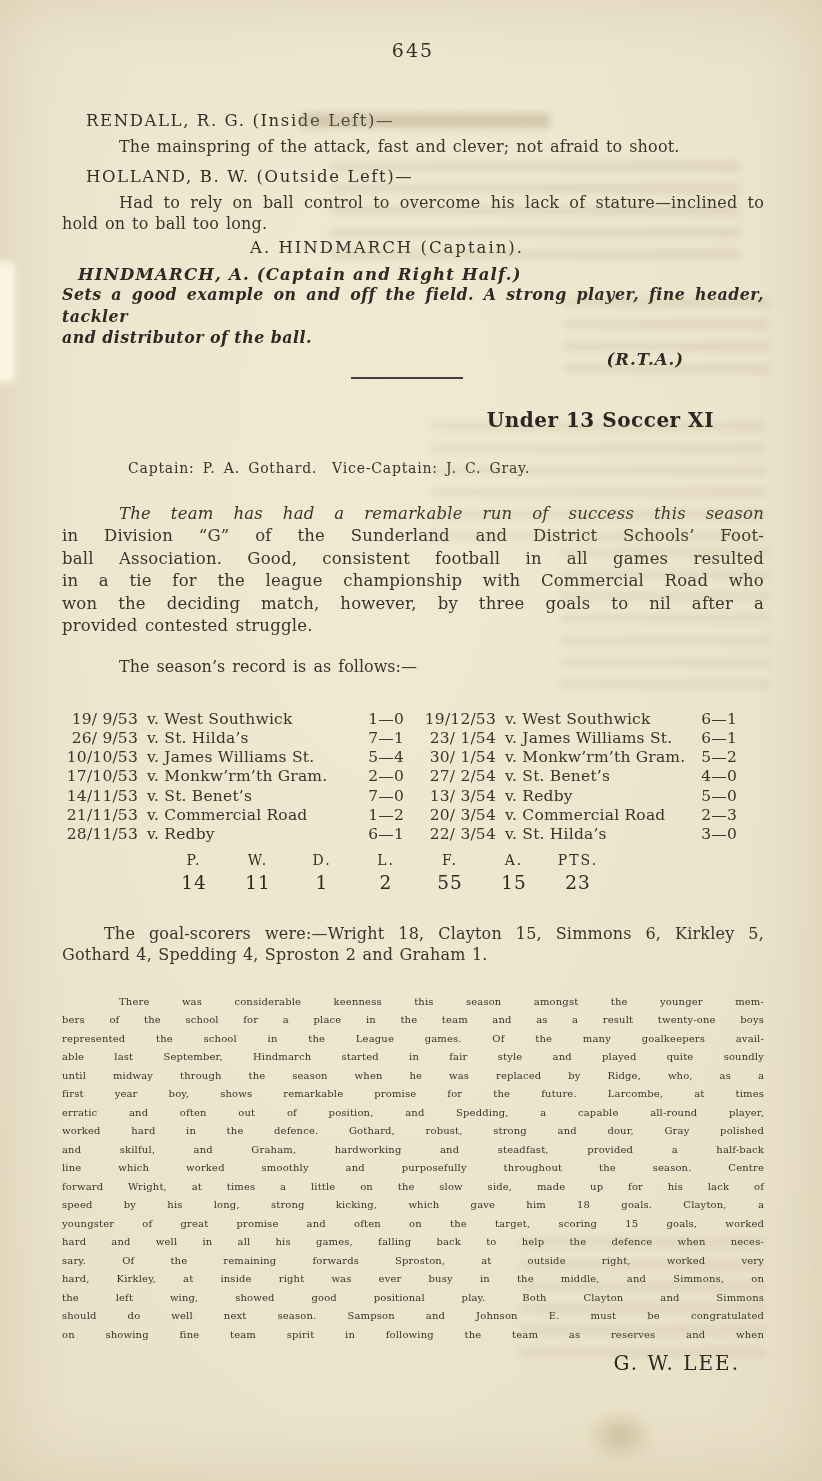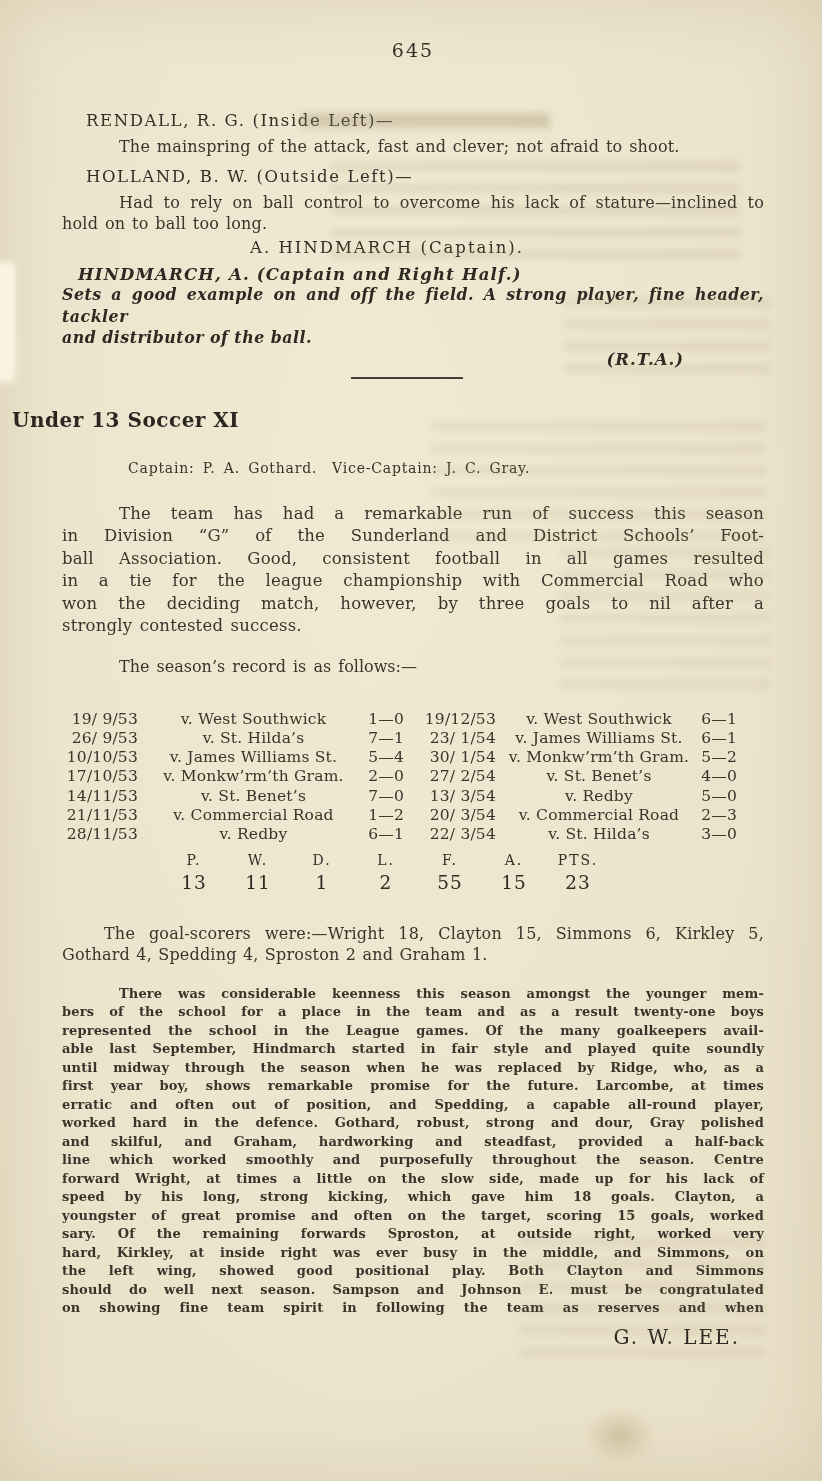--- a/index.html
+++ b/index.html
@@ -33,42 +33,42 @@
   .player-heading.second{margin-top:10px;}
   .note-body{margin-top:6px;font-size:16px;line-height:21px;word-spacing:1.5px;letter-spacing:.2px;}
   .note-body .tline{text-align:justify;text-align-last:justify;}
   .tline.last{text-align-last:left !important;}
   .captain-ack{margin-top:4px;font-size:16.5px;letter-spacing:2px;text-align:center;padding-right:52px;color:#332e26;}
   .cap-note-heading{margin-top:8px;padding-left:16px;font-weight:bold;font-style:italic;font-size:16.5px;letter-spacing:1.2px;color:#2e2922;}
   .cap-note-body{font-weight:bold;font-style:italic;font-size:15.8px;line-height:21.5px;letter-spacing:.5px;color:#2e2922;}
   .cap-note-body .tline{text-align:justify;text-align-last:justify;}
   .initials{font-weight:bold;font-style:italic;font-size:16.5px;letter-spacing:1px;text-align:right;padding-right:80px;color:#2e2922;line-height:22px;}
   .divider{width:112px;border:0;border-top:2px solid #473f33;margin:6px auto 0;transform:translateX(-6px);}
-  .title{margin-top:28px;text-align:left;transform:translateX(-50px);font-weight:bold;font-size:20px;letter-spacing:.5px;color:#2b2720;line-height:26px;}
+  .title{margin-top:28px;text-align:right;transform:translateX(-50px);font-weight:bold;font-size:20px;letter-spacing:.5px;color:#2b2720;line-height:26px;}
   .captains-line{margin-top:24px;padding-left:66px;font-size:14px;letter-spacing:.8px;word-spacing:3px;line-height:22px;}
   .intro{margin-top:24px;font-size:16.5px;line-height:22.5px;word-spacing:2px;letter-spacing:.2px;}
   .intro .tline{text-align:justify;text-align-last:justify;}
   .record-lead{margin-top:18px;padding-left:57px;font-size:16px;word-spacing:2px;line-height:22px;}
   
   .results{margin-top:32px;display:flex;gap:16px;font-size:15.5px;letter-spacing:.2px;}
   .rcol{display:block;}
   .rcol.left{width:342px;}
   .rcol.right{width:317px;}
   .rrow{display:flex;line-height:19.3px;white-space:nowrap;}
   .rdate{width:76px;text-align:right;white-space:pre;}
-  .ropp{flex:1;padding-left:9px;text-align:center;}
+  .ropp{flex:1;padding-left:9px;}
   .rscore{width:44px;text-align:right;white-space:pre;}
   
   .summary{margin-top:6px;margin-left:100px;width:448px;}
   .srow{display:flex;}
   .shead{flex:1;text-align:center;font-size:14px;letter-spacing:2px;line-height:18px;color:#332e26;}
   .sval{flex:1;text-align:center;font-size:18.5px;letter-spacing:1px;line-height:24px;color:#2f2a23;margin-top:2px;}
   .scorers{margin-top:28px;font-size:16px;line-height:21px;word-spacing:1px;letter-spacing:.2px;}
   .scorers .tline{text-align:justify;text-align-last:justify;}
-  .report{margin-top:20px;font-size:13px;line-height:18.5px;word-spacing:1px;letter-spacing:.15px;font-weight:bold;}
+  .report{margin-top:28px;font-size:10px;line-height:18.5px;word-spacing:1px;letter-spacing:.15px;}
   .report .tline{text-align:justify;text-align-last:justify;}
   .signature{margin-top:6px;text-align:right;padding-right:24px;font-size:20px;letter-spacing:2px;color:#2b2720;line-height:26px;}
 </style>
 </head>
 <body>
 
 <div class="page">
 
   <div class="ghost g1"></div>
   <div class="ghost lines g2"></div>
@@ -101,26 +101,26 @@
     </div>
   <div class="initials">(R.T.A.)</div>
 
   <hr class="divider">
 
   <div class="title">Under 13 Soccer XI</div>
 
   <div class="captains-line">Captain: P. A. Gothard. Vice-Captain: J. C. Gray.</div>
 
   <div class="intro">
-      <div class="tline" style="padding-left: 57px;">The team has had a remarkable run of success this season</div>
+      <div class="tline" style="padding-left: 57px; font-style: italic;">The team has had a remarkable run of success this season</div>
       <div class="tline">in Division “G” of the Sunderland and District Schools’ Foot-</div>
       <div class="tline">ball Association.  Good, consistent football in all games resulted</div>
       <div class="tline">in a tie for the league championship with Commercial Road who</div>
       <div class="tline">won the deciding match, however, by three goals to nil after a</div>
-      <div class="tline last">strongly contested success.</div>
+      <div class="tline last">provided contested struggle.</div>
     </div>
 
   <div class="record-lead">The season’s record is as follows:—</div>
 
   <div class="results">
     <div class="rcol left">
         <div class="rrow">
           <span class="rdate">19/ 9/53</span>
           <span class="ropp">v. West Southwick</span>
           <span class="rscore">1—0</span>
@@ -199,21 +199,21 @@
     <div class="srow">
         <span class="shead">P.</span>
         <span class="shead">W.</span>
         <span class="shead">D.</span>
         <span class="shead">L.</span>
         <span class="shead">F.</span>
         <span class="shead">A.</span>
         <span class="shead">PTS.</span>
       </div>
     <div class="srow">
-        <span class="sval">13</span>
+        <span class="sval">14</span>
         <span class="sval">11</span>
         <span class="sval">1</span>
         <span class="sval">2</span>
         <span class="sval">55</span>
         <span class="sval">15</span>
         <span class="sval">23</span>
       </div>
   </div>
 
   <div class="scorers">
@@ -228,20 +228,21 @@
       <div class="tline">able last September, Hindmarch started in fair style and played quite soundly</div>
       <div class="tline">until midway through the season when he was replaced by Ridge, who, as a</div>
       <div class="tline">first year boy, shows remarkable promise for the future.  Larcombe, at times</div>
       <div class="tline">erratic and often out of position, and Spedding, a capable all-round player,</div>
       <div class="tline">worked hard in the defence.  Gothard, robust, strong and dour, Gray polished</div>
       <div class="tline">and skilful, and Graham, hardworking and steadfast, provided a half-back</div>
       <div class="tline">line which worked smoothly and purposefully throughout the season.  Centre</div>
       <div class="tline">forward Wright, at times a little on the slow side, made up for his lack of</div>
       <div class="tline">speed by his long, strong kicking, which gave him 18 goals.  Clayton, a</div>
       <div class="tline">youngster of great promise and often on the target, scoring 15 goals, worked</div>
+      <div class="tline">hard and well in all his games, falling back to help the defence when neces-</div>
       <div class="tline">sary.  Of the remaining forwards Sproston, at outside right, worked very</div>
       <div class="tline">hard, Kirkley, at inside right was ever busy in the middle, and Simmons, on</div>
       <div class="tline">the left wing, showed good positional play.  Both Clayton and Simmons</div>
       <div class="tline">should do well next season.  Sampson and Johnson E. must be congratulated</div>
       <div class="tline">on showing fine team spirit in following the team as reserves and when</div>
     </div>
 
   <div class="signature">G. W. LEE.</div>
 
 </div>

